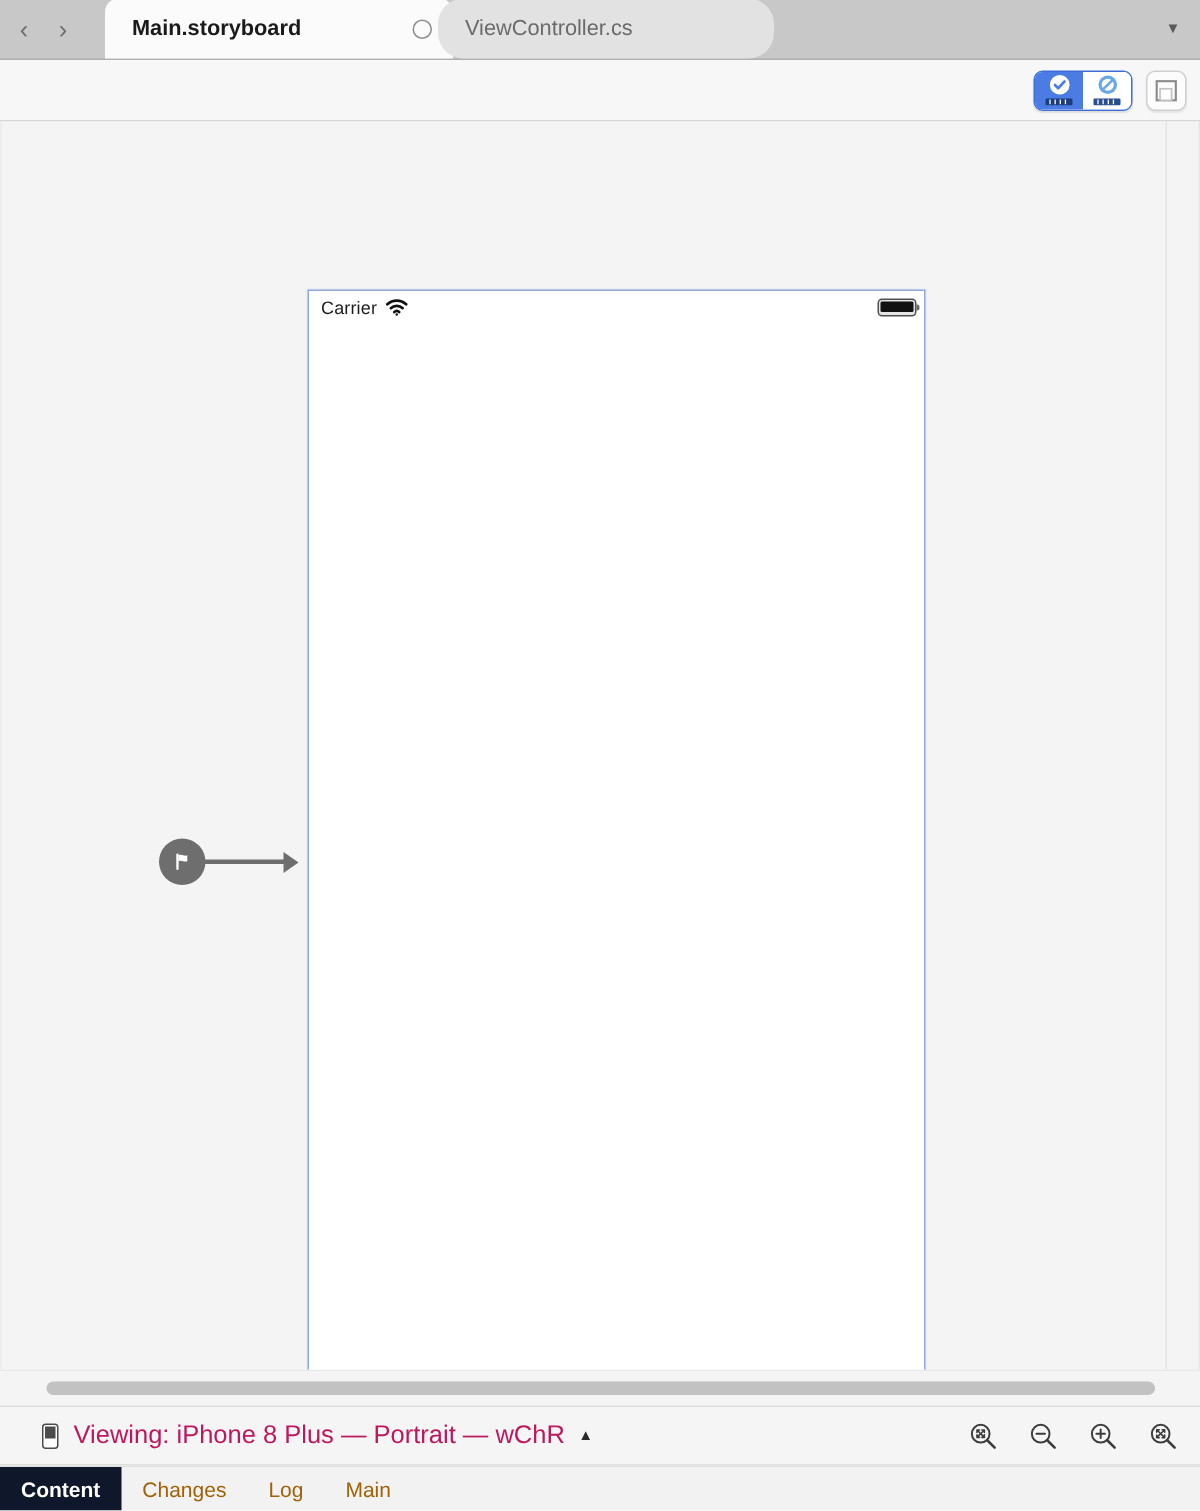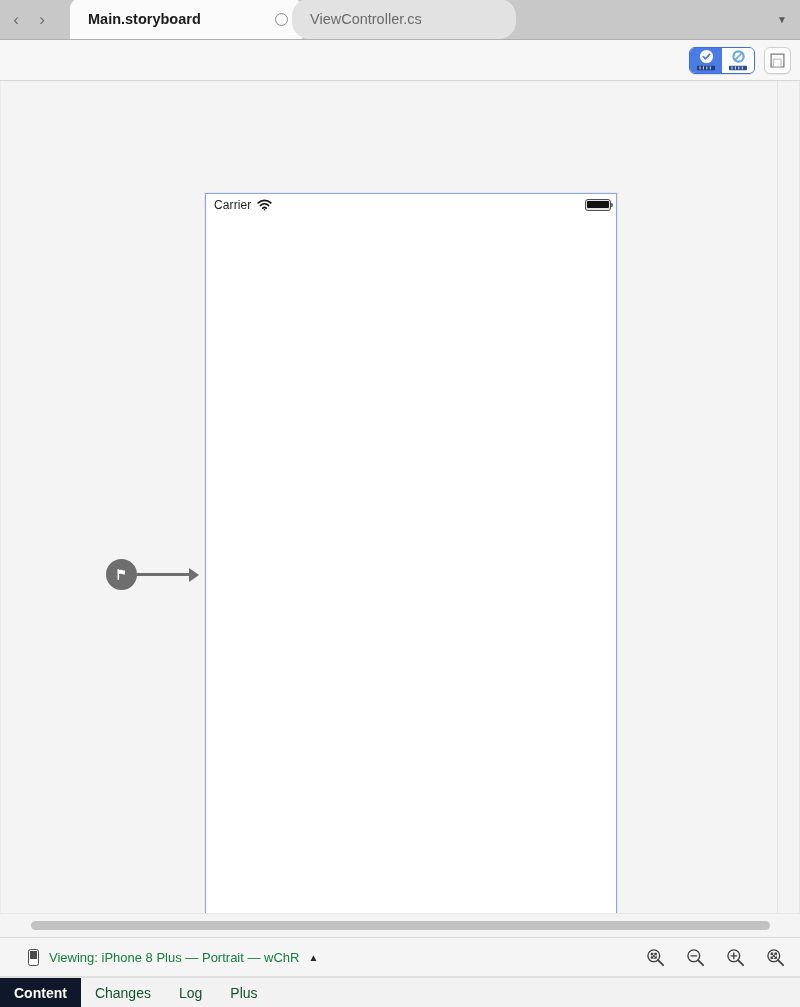--- a/index.html
+++ b/index.html
@@ -290,22 +290,22 @@
     background: #fff;
   }
   .device-glyph::after {
     content: "";
     position: absolute;
     left: 1px; right: 1px; top: 1px;
     height: 8px;
     background: #4c4c4c;
   }
   .viewing-text {
-    font-size: 13px;
-    color: #15803d;
+    font-size: 17px;
+    color: #be185d;
     white-space: nowrap;
   }
   .viewing-caret {
     margin-left: 9px;
     font-size: 10px;
     color: #2a2a2a;
   }
   .statusbar-spacer { flex: 1; }
   .zoom-tools { display: flex; align-items: center; gap: 18px; }
   .zoom-btn {
@@ -321,21 +321,21 @@
     background: #f2f2f2;
     display: flex;
     align-items: stretch;
     border-top: 1px solid #e0e0e0;
   }
   .btab {
     display: flex;
     align-items: center;
     padding: 0 14px;
     font-size: 14px;
-    color: #14532d;
+    color: #a16207;
     cursor: default;
     white-space: nowrap;
   }
   .btab.active {
     background: #0f172a;
     color: #ffffff;
     font-weight: bold;
   }
 </style>
 </head>
@@ -493,17 +493,17 @@
     <div class="btab active">
       <span>Content</span>
     </div>
     <div class="btab">
       <span>Changes</span>
     </div>
     <div class="btab">
       <span>Log</span>
     </div>
     <div class="btab">
-      <span>Plus</span>
+      <span>Main</span>
     </div>
   </div>
 
 </div>
 
 </body></html>

